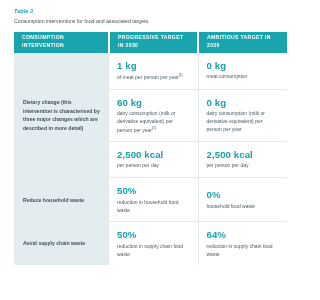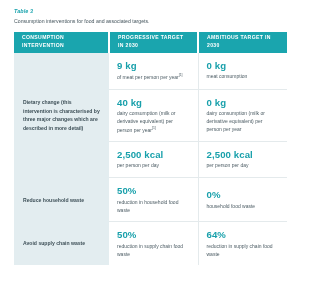--- a/index.html
+++ b/index.html
@@ -123,32 +123,32 @@
         <th>CONSUMPTION INTERVENTION</th>
         <th>PROGRESSIVE TARGET IN 2030</th>
         <th>AMBITIOUS TARGET IN 2030</th>
       </tr>
     </thead>
     <tbody>
 
       <tr>
         <td class="label merged" rowspan="3">Dietary change (this intervention is characterised by three major changes which are described in more detail)</td>
         <td class="val">
-          <div class="big">9 kg</div>
+          <div class="big">1 kg</div>
           <div class="sub"><span>of meat per person per year</span><span class="fn">[1]</span></div>
         </td>
         <td class="val lastcol">
           <div class="big">0 kg</div>
           <div class="sub">meat consumption</div>
         </td>
       </tr>
 
       <tr>
         <td class="val">
-          <div class="big">40 kg</div>
+          <div class="big">60 kg</div>
           <div class="sub"><span>dairy consumption (milk or derivative equivalent) per person per year</span><span class="fn">[1]</span></div>
         </td>
         <td class="val lastcol">
           <div class="big">0 kg</div>
           <div class="sub">dairy consumption (milk or derivative equivalent) per person per year</div>
         </td>
       </tr>
 
       <tr>
         <td class="val">

